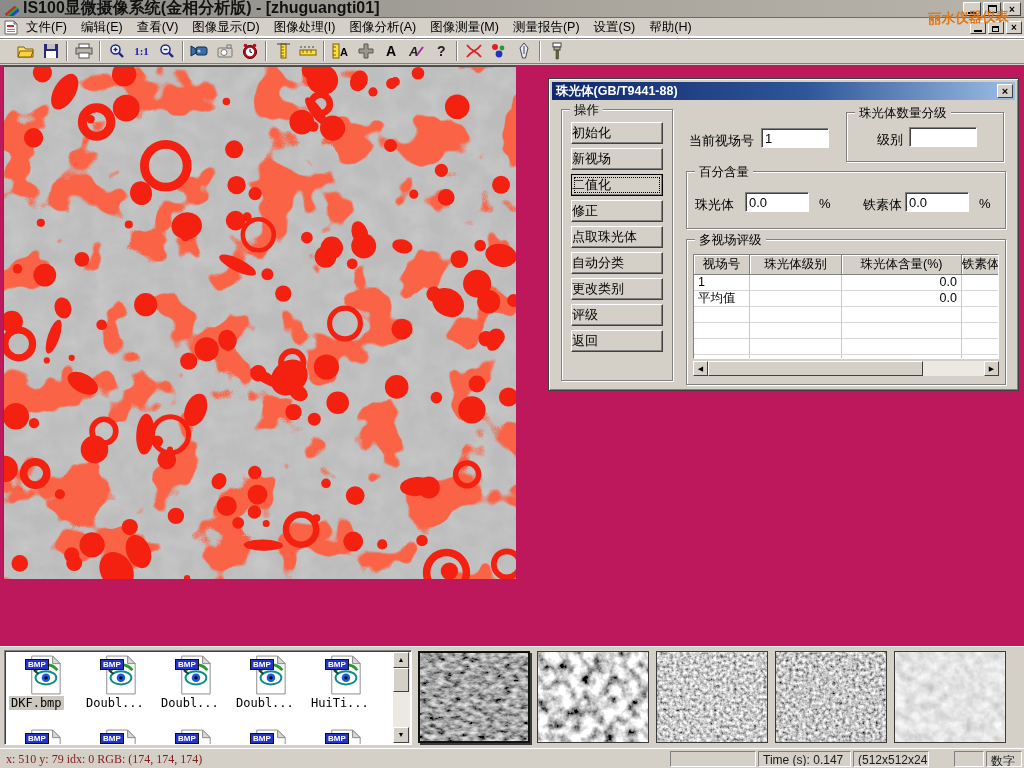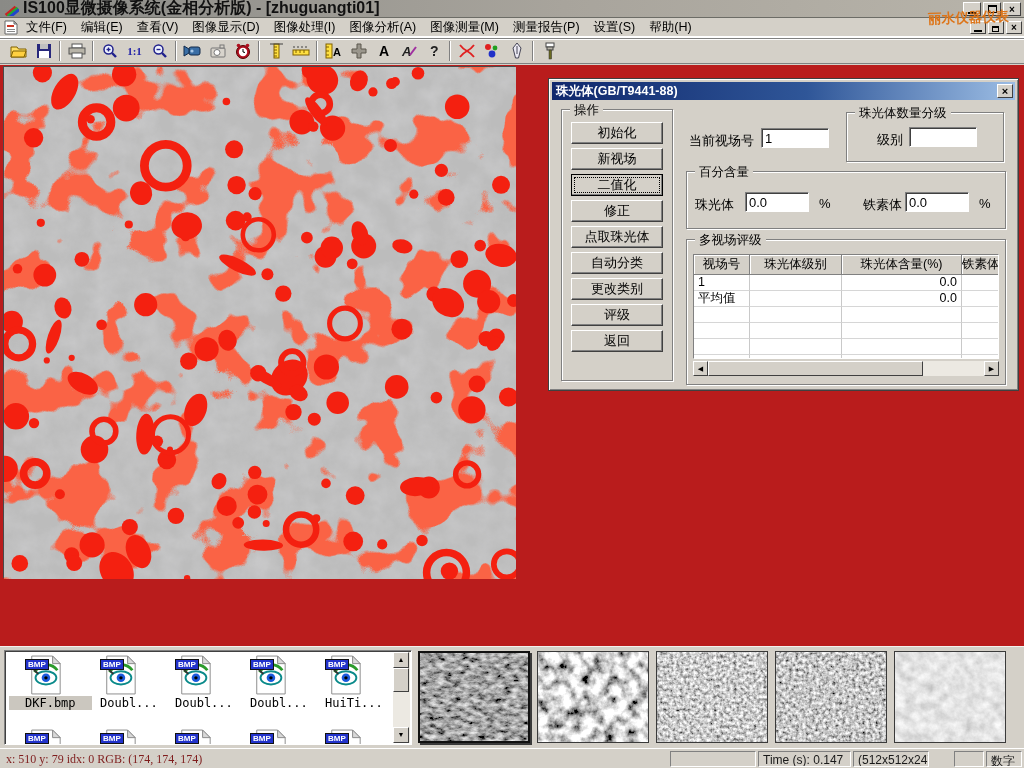--- a/index.html
+++ b/index.html
@@ -23,44 +23,44 @@
   
   .menubar { position:absolute; left:0; top:19px; width:1024px; height:18px; background:#d4d0c8;
     display:flex; align-items:center; border-bottom:1px solid #fff; }
   .menu-item { padding:1px 7px; color:#000; font-size:12.5px; white-space:nowrap; }
   .mdi-btns { position:absolute; right:2px; top:2px; display:flex; gap:2px; }
   .mdi-btns .wbtn { width:16px; height:13px; }
 
   
   .toolbar { position:absolute; left:0; top:38px; width:1024px; height:26px; background:#d4d0c8;
     border-top:1px solid #808080; border-bottom:1px solid #808080; box-shadow:0 1px 0 #fff inset, 0 -1px 0 #fff;
-    display:flex; align-items:center; padding-left:6px; }
+    display:flex; align-items:center; padding-left:13px; }
   .tbtn { width:25px; height:22px; display:flex; align-items:center; justify-content:center; }
   .tsep { width:0; height:20px; border-left:1px solid #808080; border-right:1px solid #fff; margin:0 3px; }
   .one2one { color:#2222a8; font-weight:bold; font-size:11px; font-family:"Liberation Serif","DejaVu Serif",serif;}
 
   
-  .client { position:absolute; left:0; top:65px; width:1024px; height:581px; background:#b91c1c; }
+  .client { position:absolute; left:0; top:65px; width:1024px; height:581px; background:#be185d; }
   .image-view { position:absolute; left:3px; top:1px; width:512px; height:512px; border:1px solid #4a4a4a; background:#bcbcbc; }
   .image-view svg { display:block; }
 
   
   .dialog { position:absolute; left:548px; top:13px; width:471px; height:313px; background:#d4d0c8;
     border:1px solid #404040; box-shadow: inset 1px 1px 0 #fff, inset -1px -1px 0 #808080, inset 2px 2px 0 #d4d0c8; }
   .dlg-title { position:absolute; left:3px; top:3px; right:3px; height:18px;
     background:linear-gradient(90deg,#10286c,#2f5698 55%,#9cbde4); display:flex; align-items:center; padding-left:4px; }
   .dlg-title-text { color:#fff; font-weight:bold; font-size:12.5px; }
   .dlg-close { position:absolute; right:2px; top:2px; width:16px; height:14px; background:#d4d0c8;
     border:1px solid; border-color:#fff #404040 #404040 #fff; font-size:11px; font-weight:bold; line-height:12px; text-align:center; color:#000;}
   .group { position:absolute; border:1px solid #808080; box-shadow:1px 1px 0 #fff, inset 1px 1px 0 #fff; }
   .group-label { position:absolute; top:-8px; left:8px; background:#d4d0c8; padding:0 4px; font-size:12.5px; color:#000; }
   .ops-group { left:12px; top:30px; width:112px; height:272px; }
   .op-btn { position:absolute; left:9px; width:92px; height:22px; background:#d4d0c8;
     border:1px solid; border-color:#fff #404040 #404040 #fff; box-shadow:inset -1px -1px 0 #808080;
-    font-size:13px; text-align:center; line-height:20px; color:#000; }
+    font-size:13px; line-height:20px; color:#000; }
   .op-btn.focused { border:1px solid #000; outline:1px dotted #000; outline-offset:-4px; }
   .fld-label { position:absolute; font-size:13px; color:#000; white-space:nowrap; }
   .tbox { position:absolute; background:#fff; border:1px solid; border-color:#808080 #fff #fff #808080;
     box-shadow:inset 1px 1px 0 #404040; font-size:13px; color:#000; padding:2px 3px; font-family:"Liberation Sans","DejaVu Sans",sans-serif; }
   .grade-group { left:297px; top:33px; width:158px; height:50px; }
   .pct-group { left:137px; top:92px; width:320px; height:58px; }
   .multi-group { left:137px; top:160px; width:320px; height:146px; }
 
   
   .grid { position:absolute; left:6px; top:14px; width:306px; height:105px; background:#fff;
@@ -80,21 +80,21 @@
 
   
   .bottom { position:absolute; left:0; top:646px; width:1024px; height:102px; background:#d4d0c8;
     border-top:1px solid #f4f2ee; }
   .filelist { position:absolute; left:4px; top:3px; width:408px; height:95px; background:#fff;
     border:1px solid; border-color:#808080 #fff #fff #808080; box-shadow:inset 1px 1px 0 #404040; overflow:hidden; }
   .fitem { position:absolute; width:72px; text-align:left; }
   .bmp-ic { position:relative; width:36px; height:40px; margin:0 auto; }
   .bmp-badge { position:absolute; left:-2px; top:4px; background:#2233cc; color:#fff; font-size:8px; font-weight:bold;
     padding:0 2px; border:1px solid #111; line-height:9px; }
-  .fname { display:inline-block; margin-top:1px; font-family:"DejaVu Sans Mono","Liberation Mono",monospace; font-size:12px; padding:0 16px; color:#000;}
+  .fname { display:inline-block; margin-top:1px; font-family:"DejaVu Sans Mono","Liberation Mono",monospace; font-size:12px; padding:0 2px; color:#000;}
   .fname.sel { background:#cbc7bf; }
   .vscroll { position:absolute; right:1px; top:1px; width:17px; height:91px; background:#ece9e2; }
   .vscroll .sbtn { width:16px; height:16px; }
   .vthumb { width:16px; height:24px; background:#d4d0c8; border:1px solid; border-color:#fff #404040 #404040 #fff; }
   .vdown { position:absolute; bottom:0; }
   .thumb { position:absolute; top:4px; width:112px; height:92px; border:1px solid #3a3a3a; background:#888; }
   .thumb svg { display:block; }
   .thumb.t1 { border:2px solid #111; box-shadow:2px 2px 0 #3a3a3a; }
 
   

